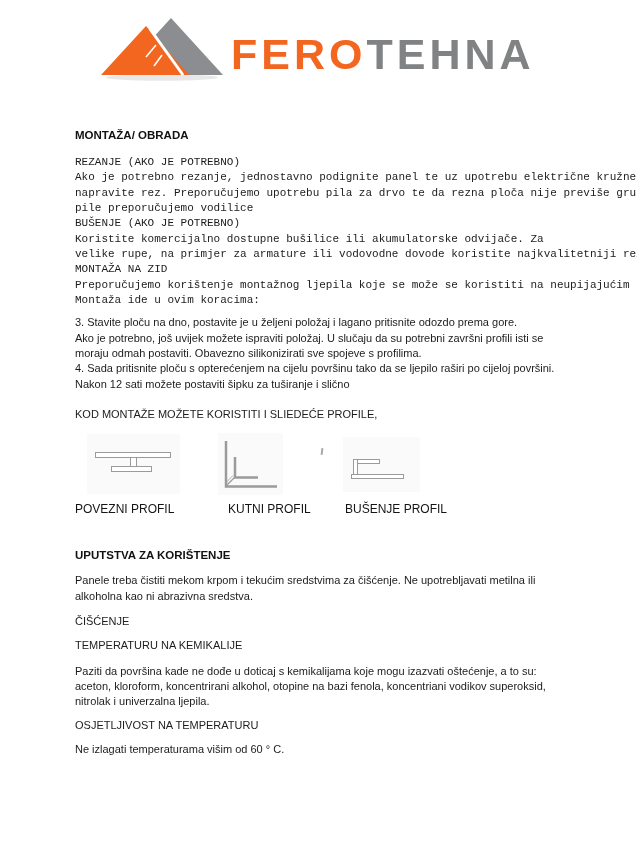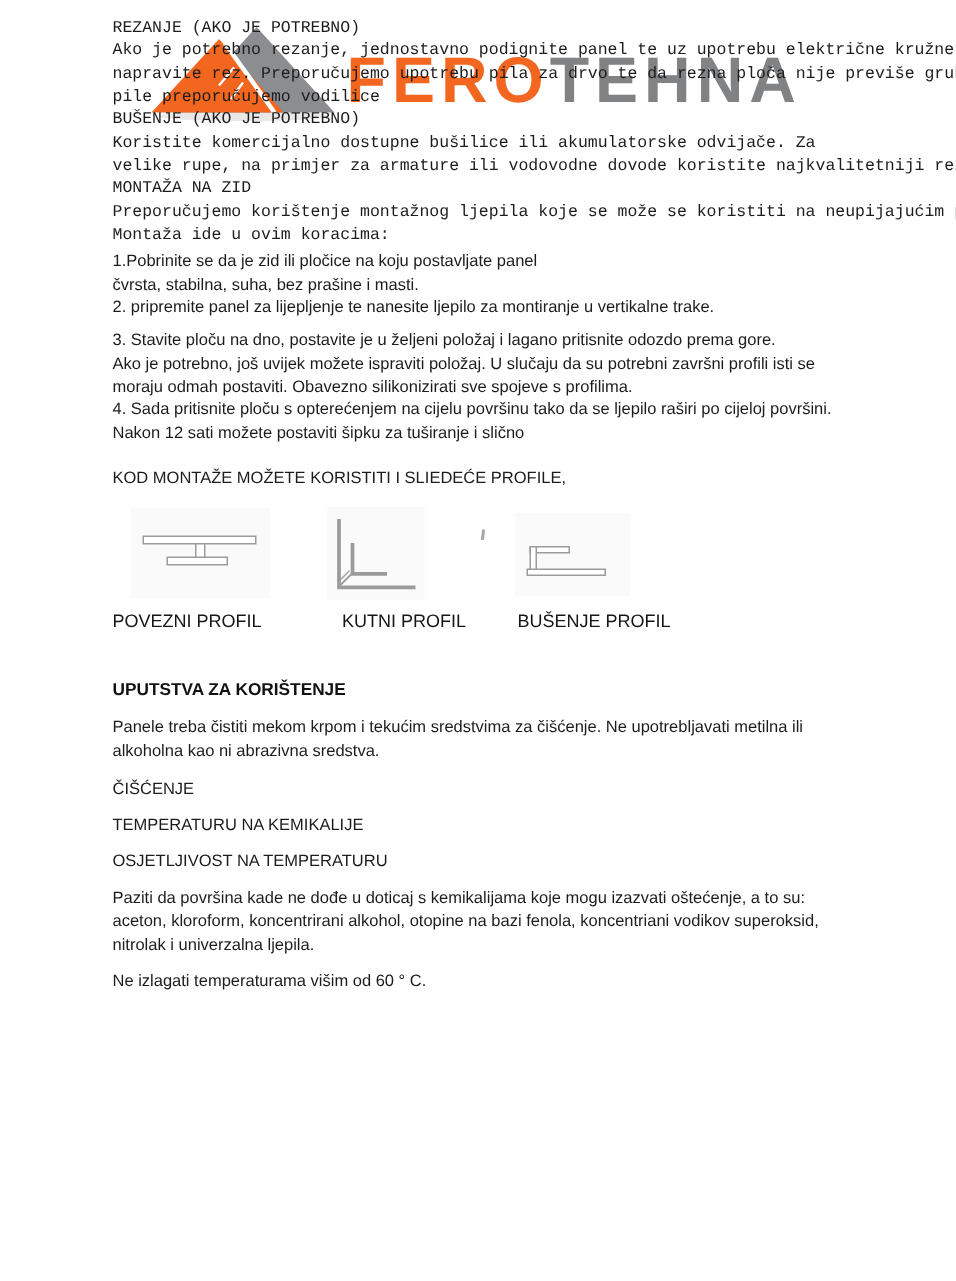--- a/index.html
+++ b/index.html
@@ -62,34 +62,32 @@
     <line x1="57" y1="34" x2="47" y2="46" stroke="#ffffff" stroke-width="1.6"></line>
     <line x1="63" y1="44" x2="55" y2="55" stroke="#ffffff" stroke-width="1.6"></line>
   </svg>
 
   <div class="logo-text">
     <span class="fero">FERO</span><span class="tehna">TEHNA</span>
   </div>
 
   <div class="content">
 
+    <h1>MONTAŽA/ OBRADA</h1>
 
     <p class="doc-text blockA">REZANJE (AKO JE POTREBNO)
 Ako je potrebno rezanje, jednostavno podignite panel te uz upotrebu električne kružne ili ručne pile
 napravite rez. Preporučujemo upotrebu pila za drvo te da rezna ploča nije previše gruba. Za čisti rub
 pile preporučujemo vodilice
 BUŠENJE (AKO JE POTREBNO)
 Koristite komercijalno dostupne bušilice ili akumulatorske odvijače. Za
 velike rupe, na primjer za armature ili vodovodne dovode koristite najkvalitetniji rezač kruga.
 MONTAŽA NA ZID
 Preporučujemo korištenje montažnog ljepila koje se može se koristiti na neupijajućim podlogama.
 Montaža ide u ovim koracima:</p>
-    <p class="doc-text blockA2">1.Pobrinite se da je zid ili pločice na koju postavljate panel
-čvrsta, stabilna, suha, bez prašine i masti.
-2. pripremite panel za lijepljenje te nanesite ljepilo za montiranje u vertikalne trake.</p>
     <p class="doc-text blockB">3. Stavite ploču na dno, postavite je u željeni položaj i lagano pritisnite odozdo prema gore.
 Ako je potrebno, još uvijek možete ispraviti položaj. U slučaju da su potrebni završni profili isti se
 moraju odmah postaviti. Obavezno silikonizirati sve spojeve s profilima.
 4. Sada pritisnite ploču s opterećenjem na cijelu površinu tako da se ljepilo raširi po cijeloj površini.
 Nakon 12 sati možete postaviti šipku za tuširanje i slično</p>
 
     <p class="doc-text intro">KOD MONTAŽE MOŽETE KORISTITI I SLIEDEĆE PROFILE,</p>
 
     <div class="profiles">
       <div class="pbox pbox1">
@@ -125,20 +123,20 @@
       <span class="plabel plabel2">KUTNI PROFIL</span>
       <span class="plabel plabel3">BUŠENJE PROFIL</span>
     </div>
 
     <h2>UPUTSTVA ZA KORIŠTENJE</h2>
 
     <p class="doc-text block3">Panele treba čistiti mekom krpom i tekućim sredstvima za čišćenje. Ne upotrebljavati metilna ili
 alkoholna kao ni abrazivna sredstva.</p>
     <p class="doc-text sub1">ČIŠĆENJE</p>
     <p class="doc-text sub2">TEMPERATURU NA KEMIKALIJE</p>
-    <p class="doc-text sub3">OSJETLJIVOST NA TEMPERATURU</p>
     <p class="doc-text block4">Paziti da površina kade ne dođe u doticaj s kemikalijama koje mogu izazvati oštećenje, a to su:
 aceton, kloroform, koncentrirani alkohol, otopine na bazi fenola, koncentriani vodikov superoksid,
 nitrolak i univerzalna ljepila.</p>
+    <p class="doc-text sub3">OSJETLJIVOST NA TEMPERATURU</p>
     <p class="doc-text block5">Ne izlagati temperaturama višim od 60 ° C.</p>
 
   </div>
 </div>
 
 </body></html>

